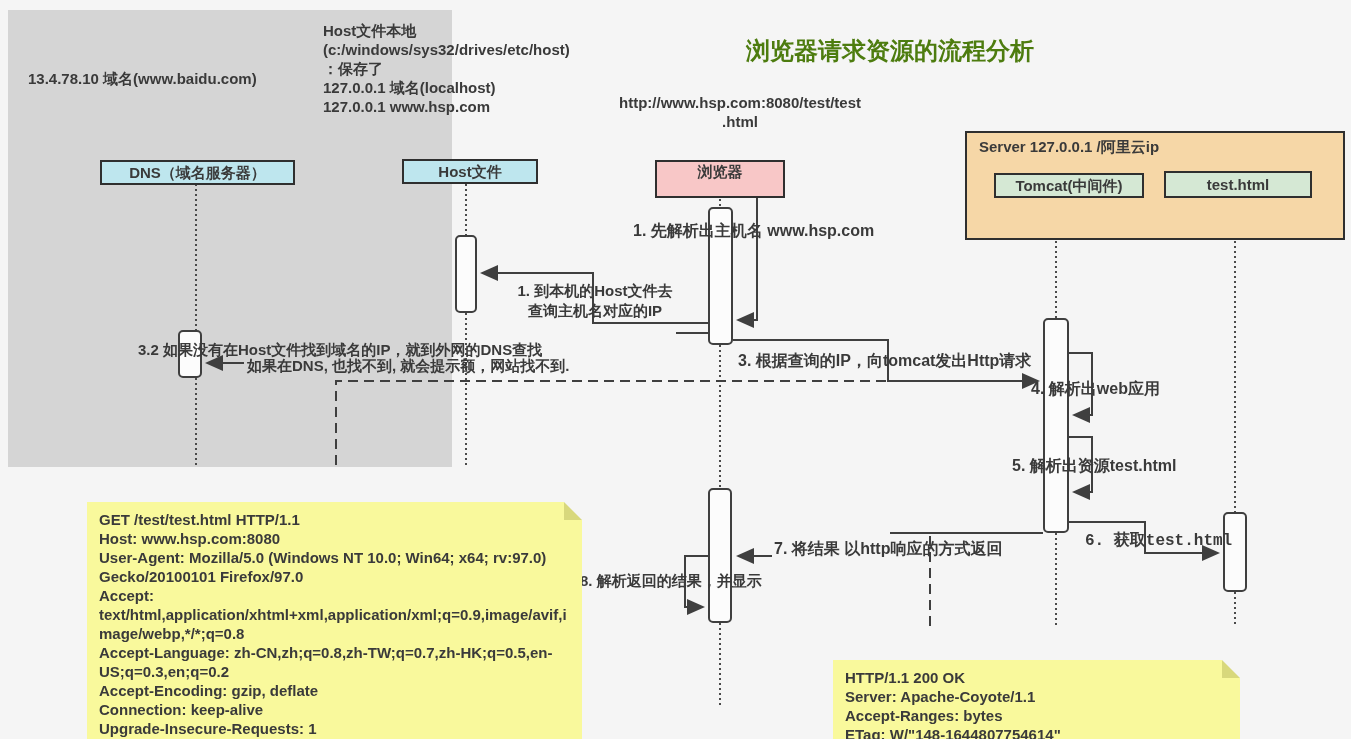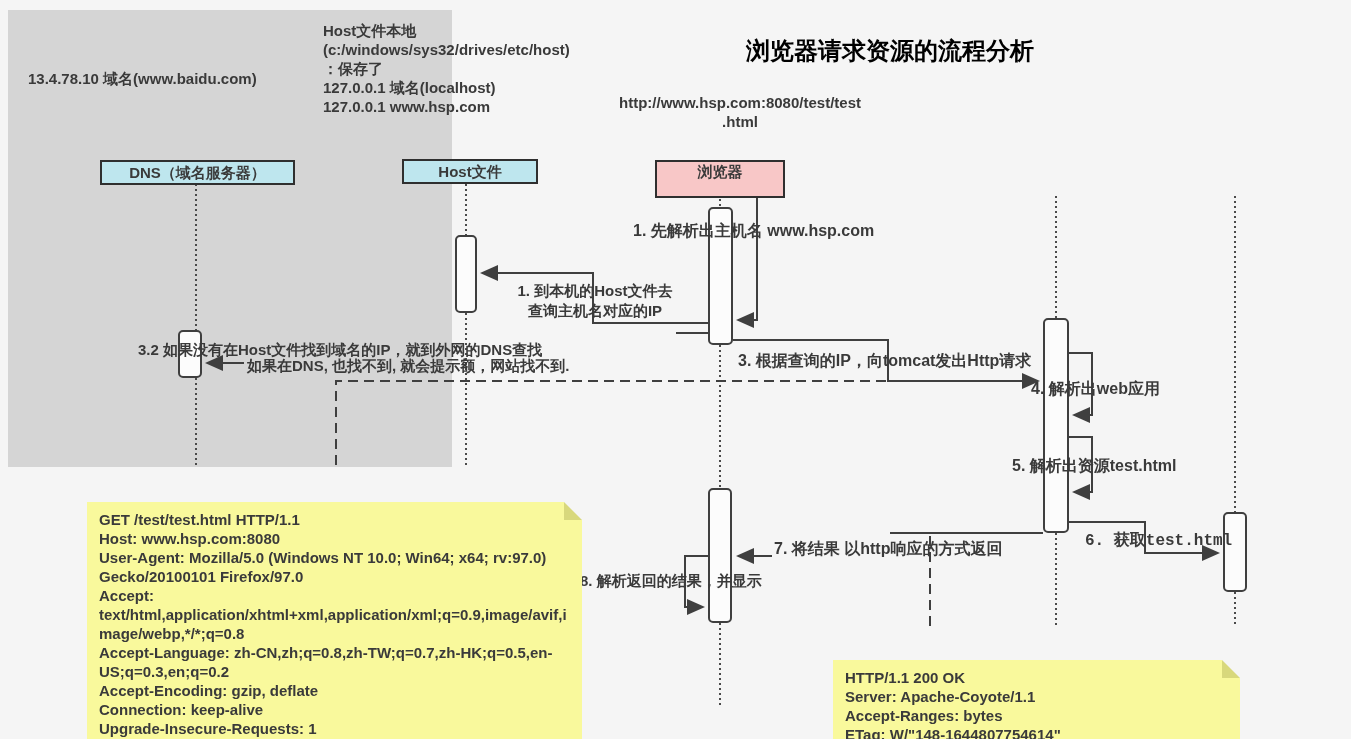--- a/index.html
+++ b/index.html
@@ -55,21 +55,21 @@
     word-break:break-word;
     overflow:hidden;
     margin-top:32px;
   }
   .note::before{
     content:"";
     position:absolute;top:0;right:0;
     border-top:18px solid #f5f5f5;
     border-left:18px solid #d8d87c;
   }
-  .title{font-size:24px;color:#000000;}
+  .title{font-size:24px;color:#4d7c0f;}
   .anno{font-size:15px;line-height:19px;}
 </style>
 </head>
 <body>
 
 <div id="app">
 
   <div class="abs backdrop" style="left:8px;top:10px;width:444px;height:457px;"></div>
 
   <svg class="lines" width="1351" height="739" viewBox="0 0 1351 739">
@@ -114,20 +114,25 @@
 127.0.0.1 域名(localhost)
 127.0.0.1 www.hsp.com</div>
 
   <div class="abs anno pre center" style="left:580px;top:93px;width:320px;z-index:2;">http://www.hsp.com:8080/test/test
 .html</div>
 
   <div class="node cyan" style="left:100px;top:160px;width:195px;height:25px;line-height:21px;">DNS（域名服务器）</div>
   <div class="node cyan" style="left:402px;top:159px;width:136px;height:25px;line-height:21px;">Host文件</div>
   <div class="node pink" style="left:655px;top:160px;width:130px;height:38px;line-height:20px;">浏览器</div>
 
+  <div class="server" style="left:965px;top:131px;width:380px;height:109px;">
+    <div class="server-title">Server 127.0.0.1 /阿里云ip</div>
+    <div class="node green" style="left:27px;top:40px;width:150px;height:25px;line-height:21px;">Tomcat(中间件)</div>
+    <div class="node green" style="left:197px;top:38px;width:148px;height:27px;line-height:23px;">test.html</div>
+  </div>
 
   <div class="act" style="left:708px;top:207px;width:25px;height:138px;"></div>
   <div class="act" style="left:455px;top:235px;width:22px;height:78px;"></div>
   <div class="act" style="left:178px;top:330px;width:24px;height:48px;"></div>
   <div class="act" style="left:1043px;top:318px;width:26px;height:215px;"></div>
   <div class="act" style="left:1223px;top:512px;width:24px;height:80px;"></div>
   <div class="act" style="left:708px;top:488px;width:24px;height:135px;"></div>
 
   <div class="lbl" style="left:633px;top:221px;">1. 先解析出主机名 www.hsp.com</div>
   <div class="lbl lbl-s pre center" style="left:505px;top:281px;width:180px;line-height:20px;">1. 到本机的Host文件去

